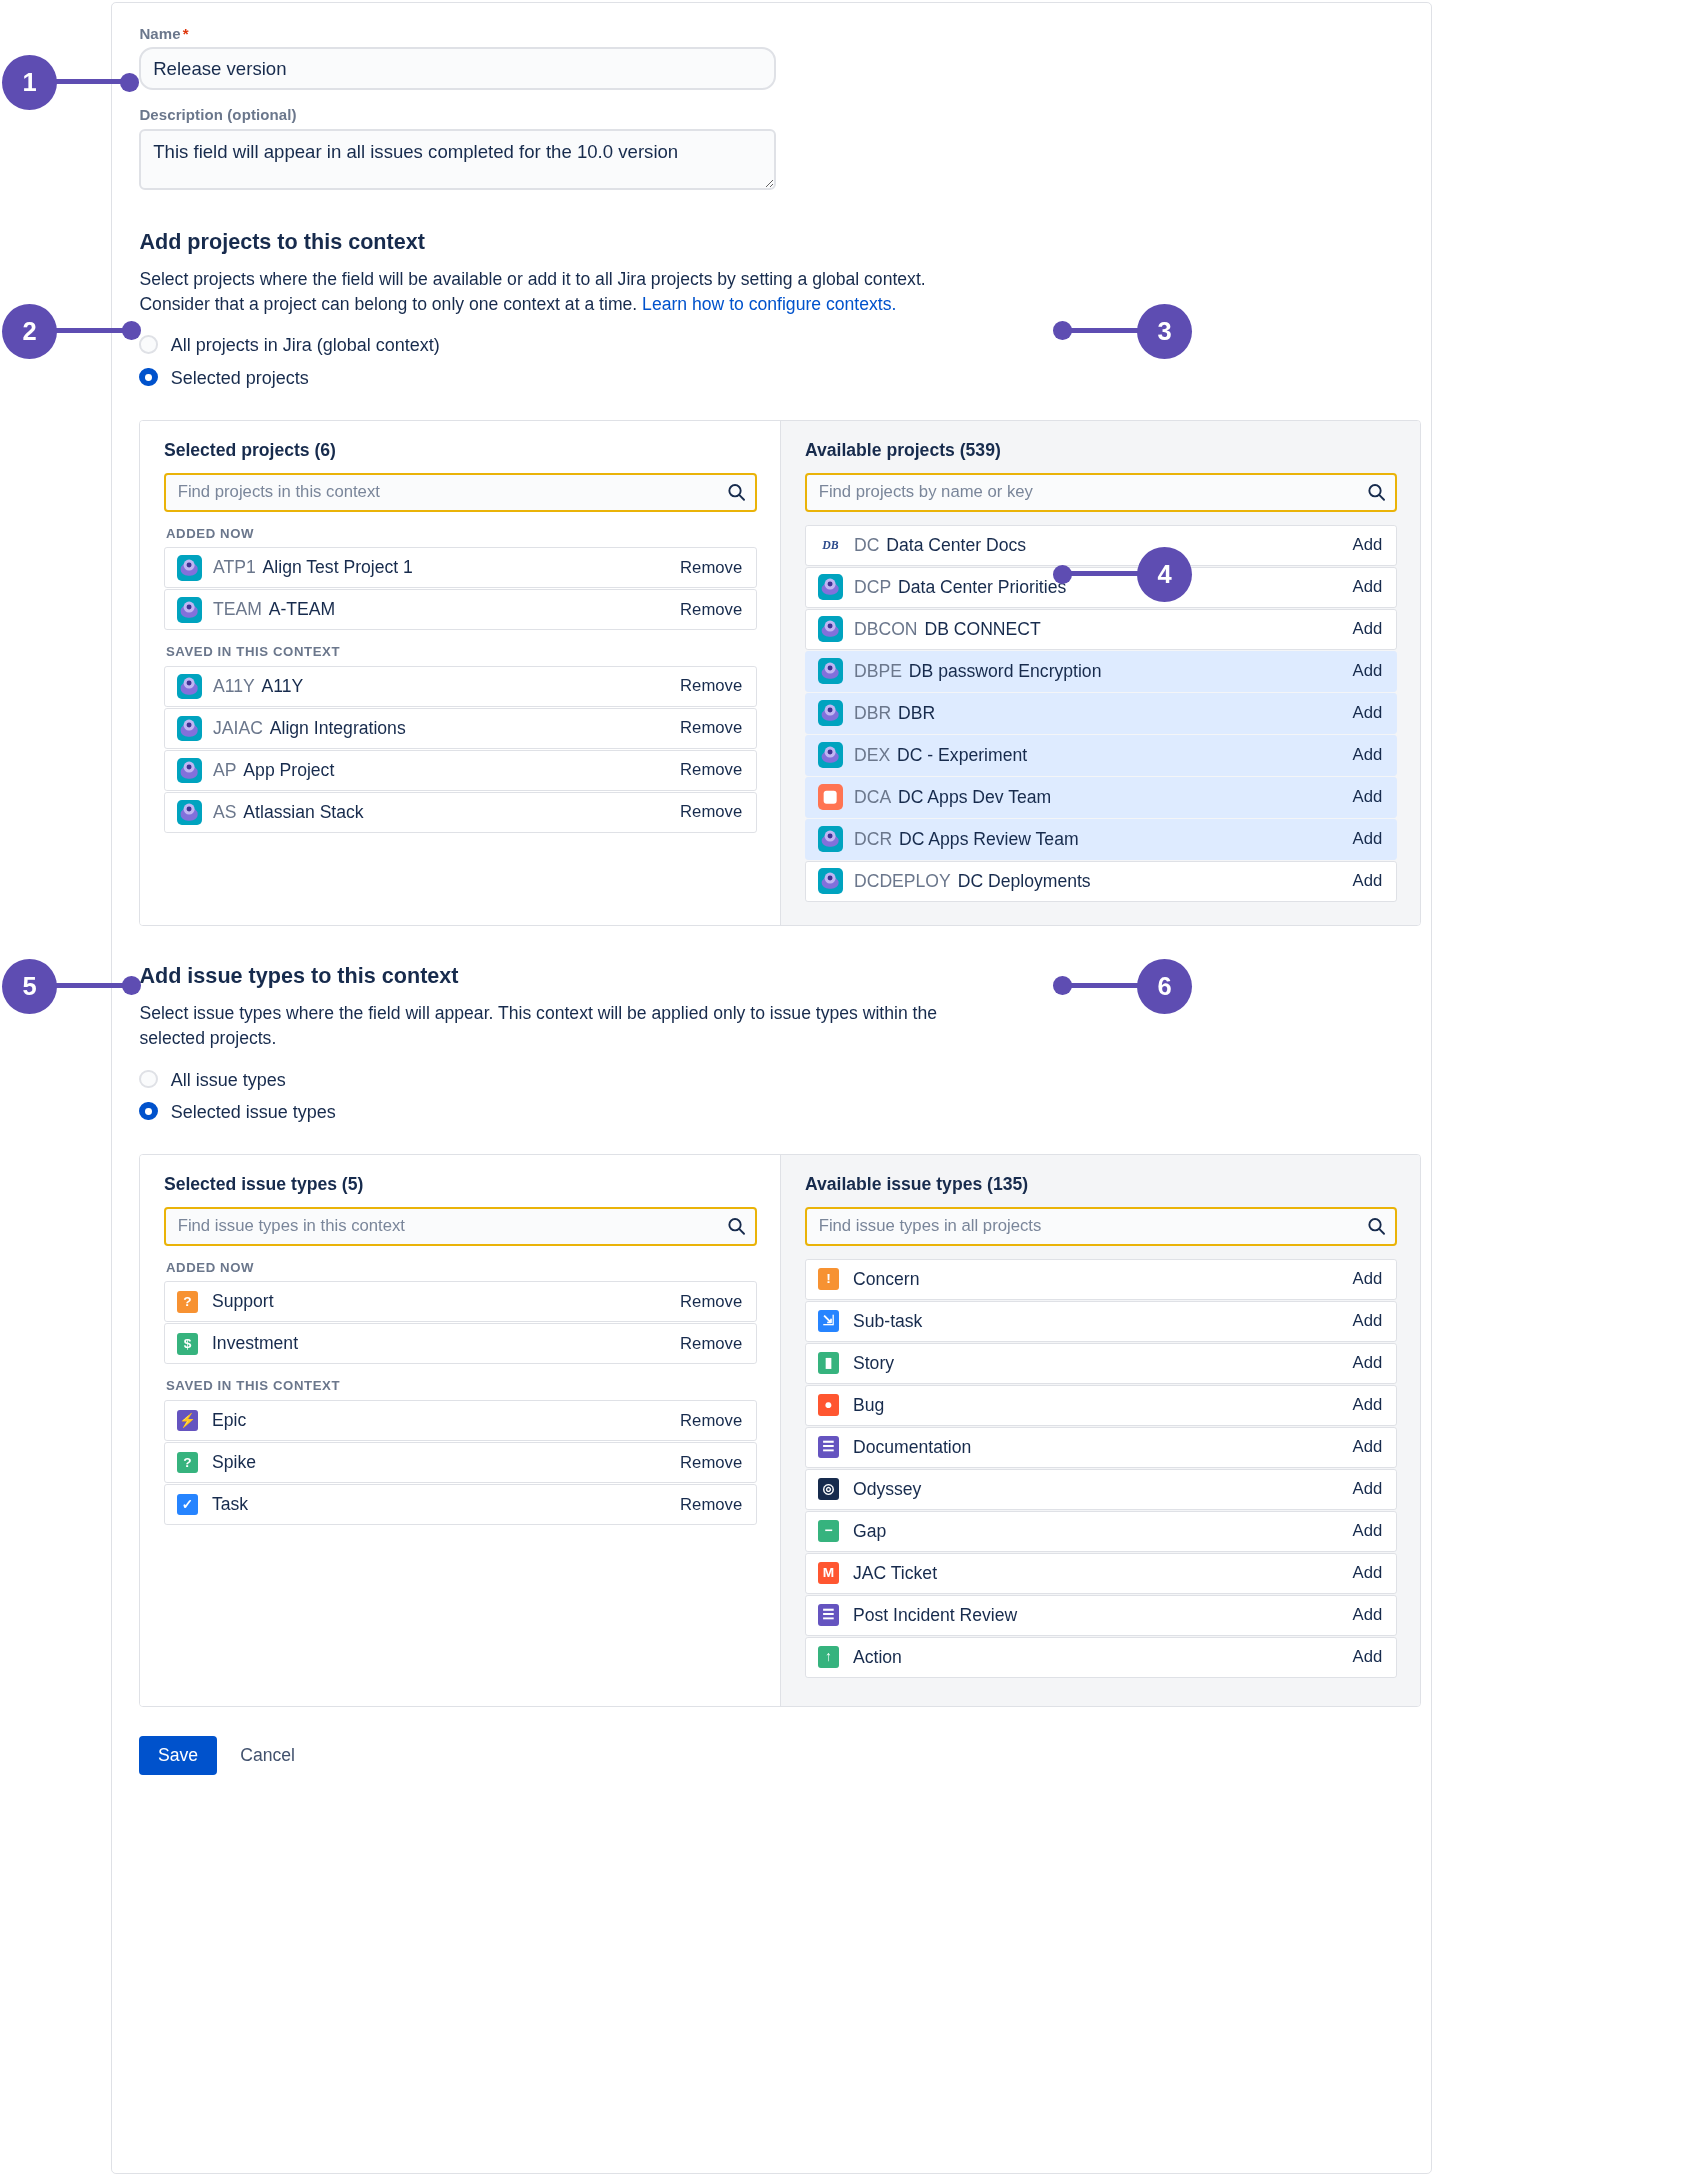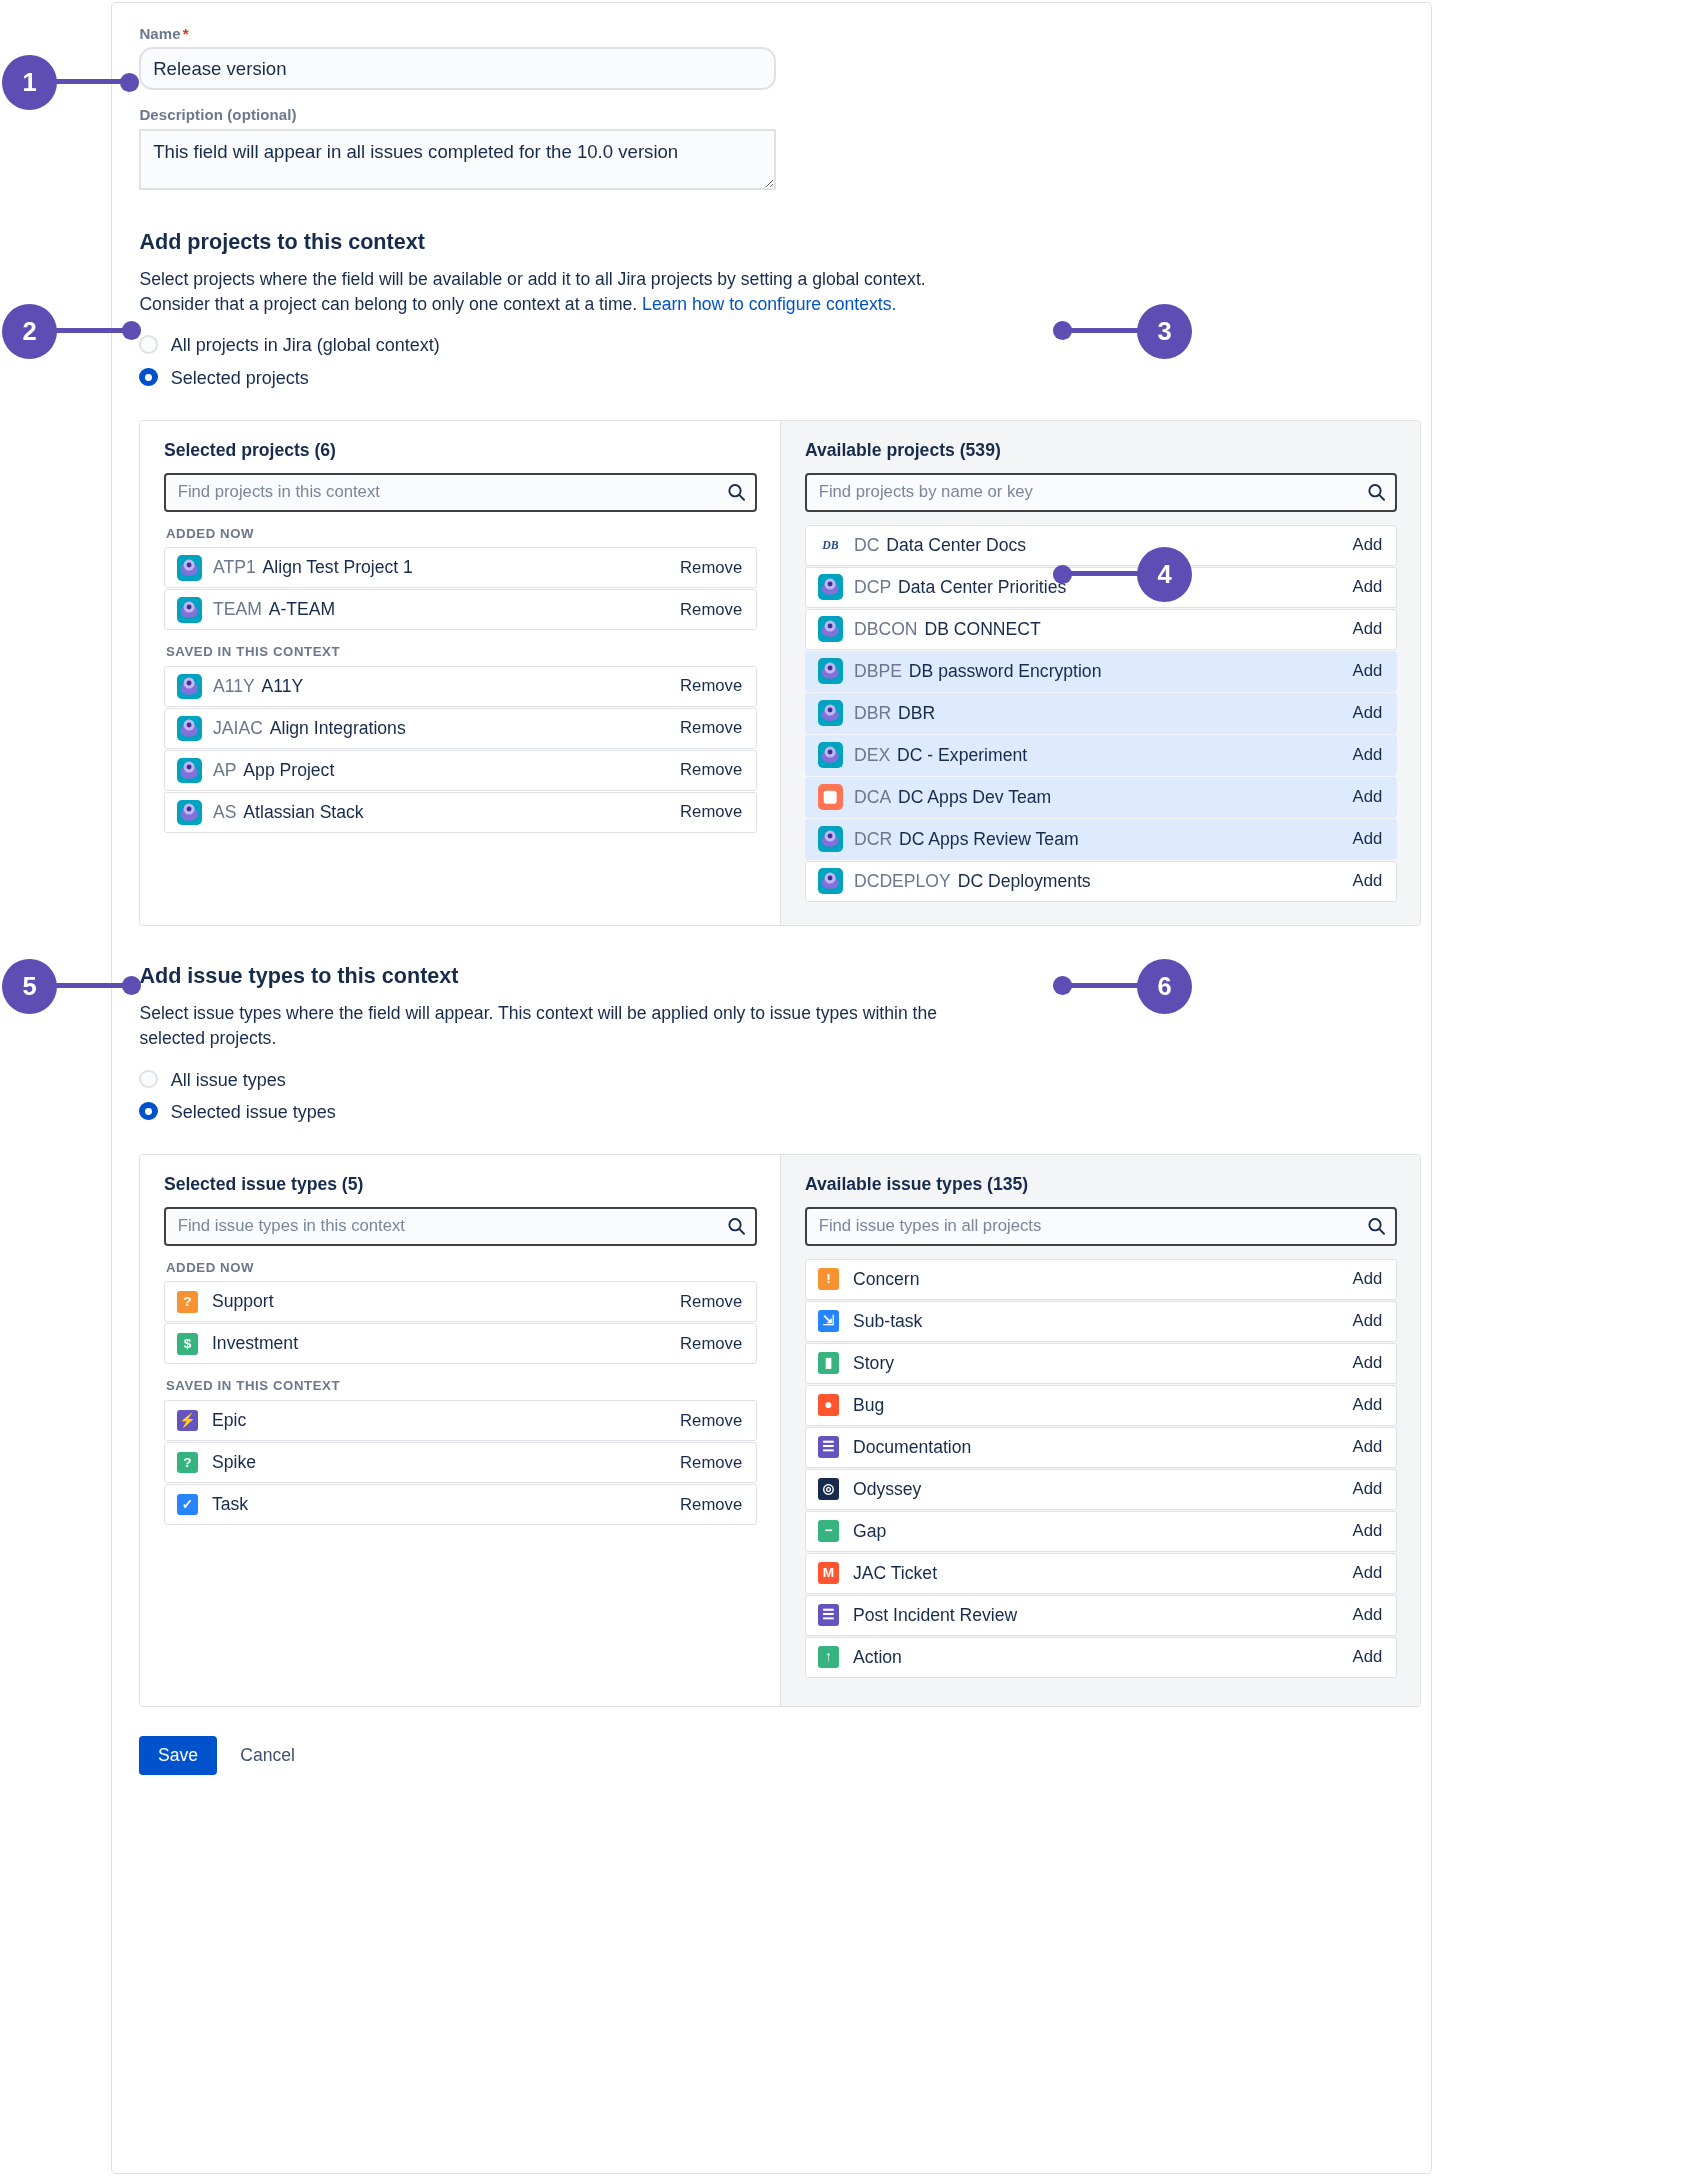--- a/index.html
+++ b/index.html
@@ -71,21 +71,21 @@
     color:#172B4D;
     padding:0 11.8px;
     outline:none;
     display:block;
   }
   .text-area {
     width:637px;
     height:61px;
     background:#FAFBFC;
     border:2px solid #DFE1E6;
-    border-radius:1px;
+    border-radius:6px;
     font-size:18.6px;
     font-family:"Liberation Sans", sans-serif;
     color:#172B4D;
     padding:8.8px 11.8px;
     outline:none;
     resize:both;
     line-height:1.3;
     display:block;
     overflow:hidden;
   }
@@ -155,21 +155,21 @@
     font-weight:bold;
     color:#172B4D;
     margin:0 0 11.8px 0;
   }
 
   .search-wrap { position:relative; width:100%; }
   .search-input {
     width:100%;
     height:39px;
     background:#FAFBFC;
-    border:2px solid #404040;
+    border:2px solid #eab308;
     border-radius:3.9px;
     font-size:16.7px;
     font-family:"Liberation Sans", sans-serif;
     color:#0f766e;
     padding:0 43px 0 11.8px;
     outline:none;
   }
   .search-input::placeholder { color:#7A869A; }
   .search-icon {
     position:absolute;

